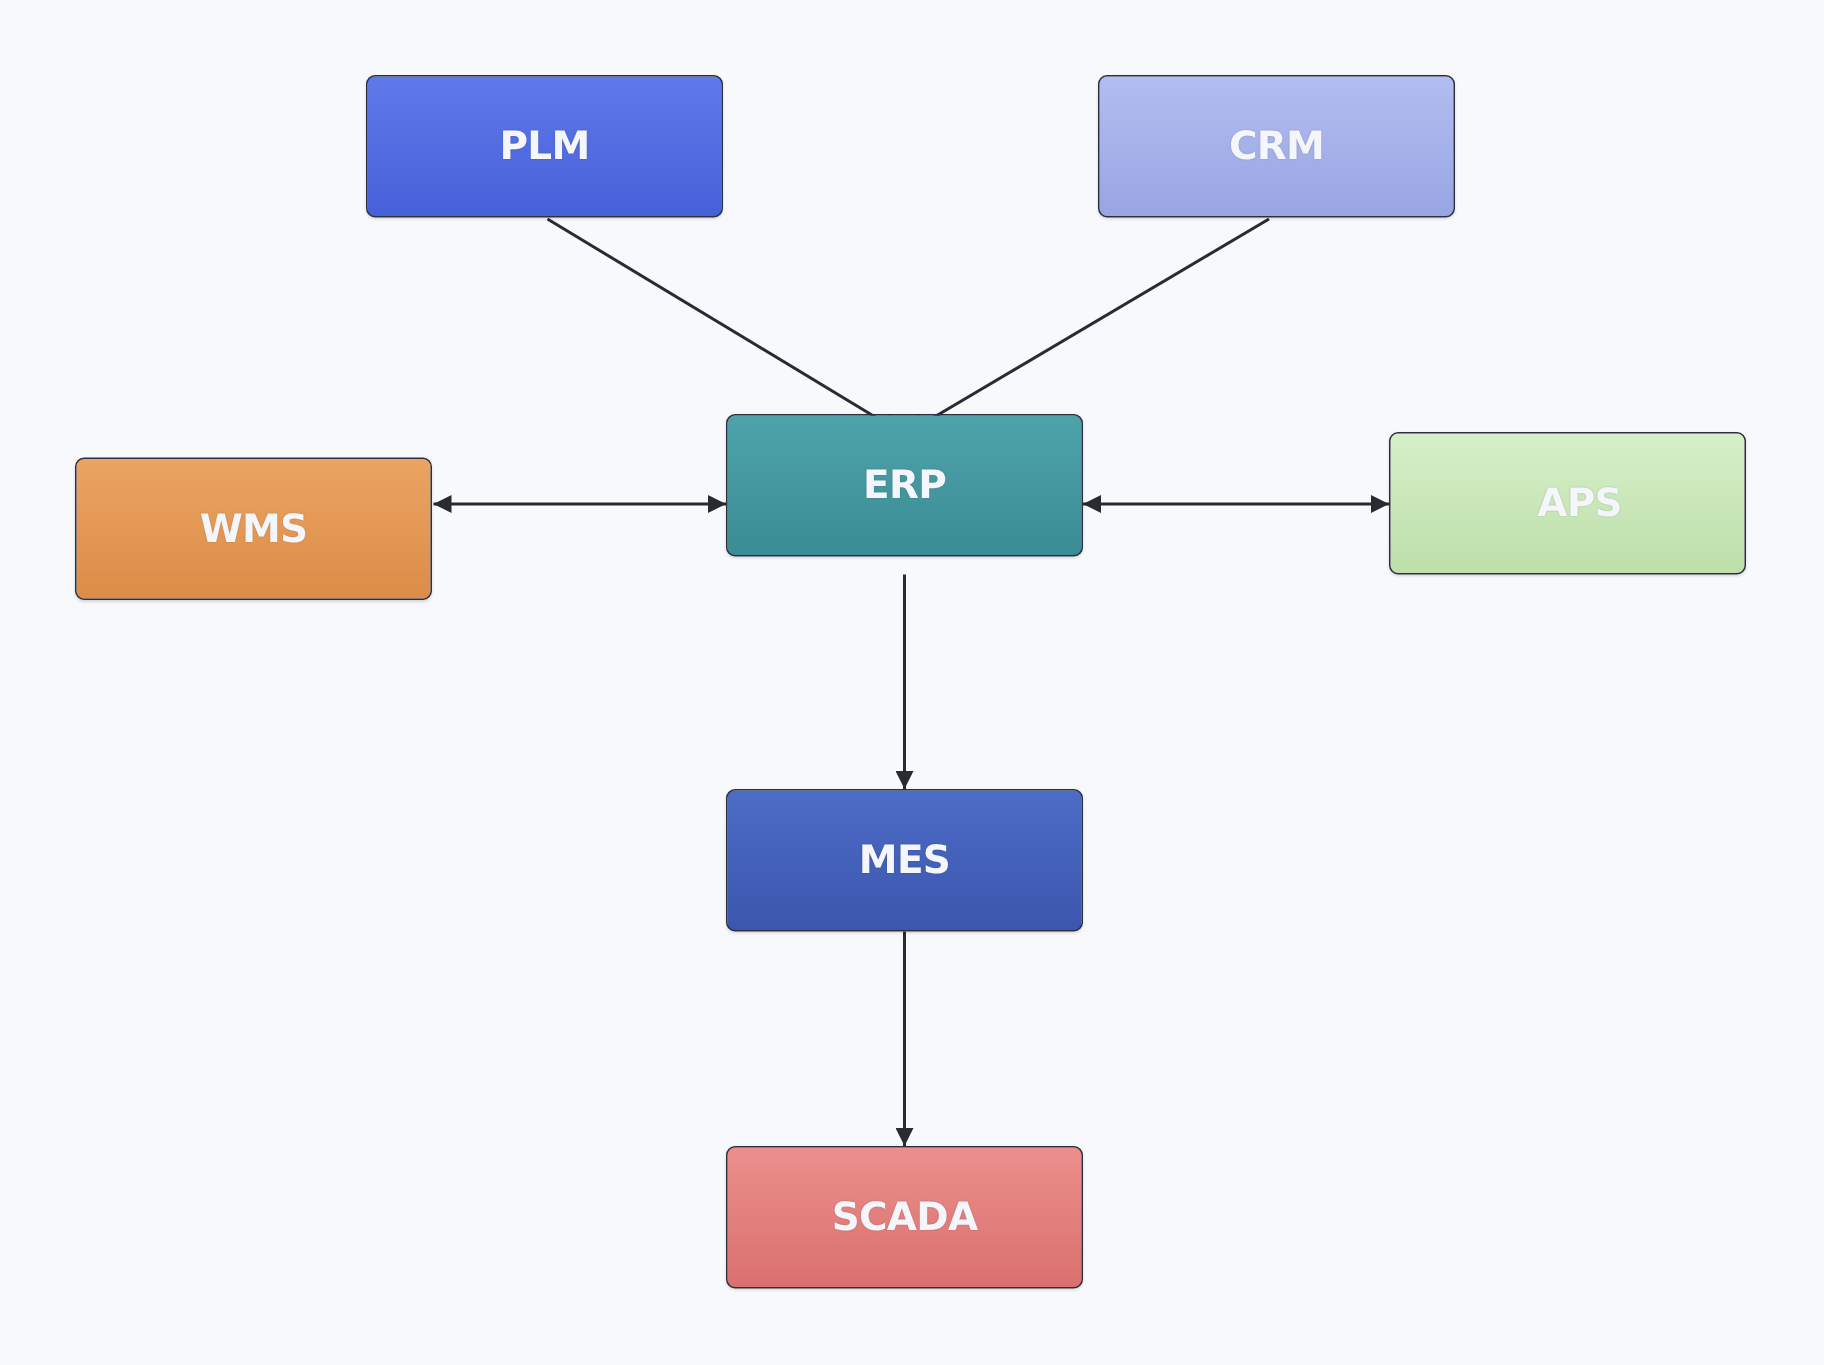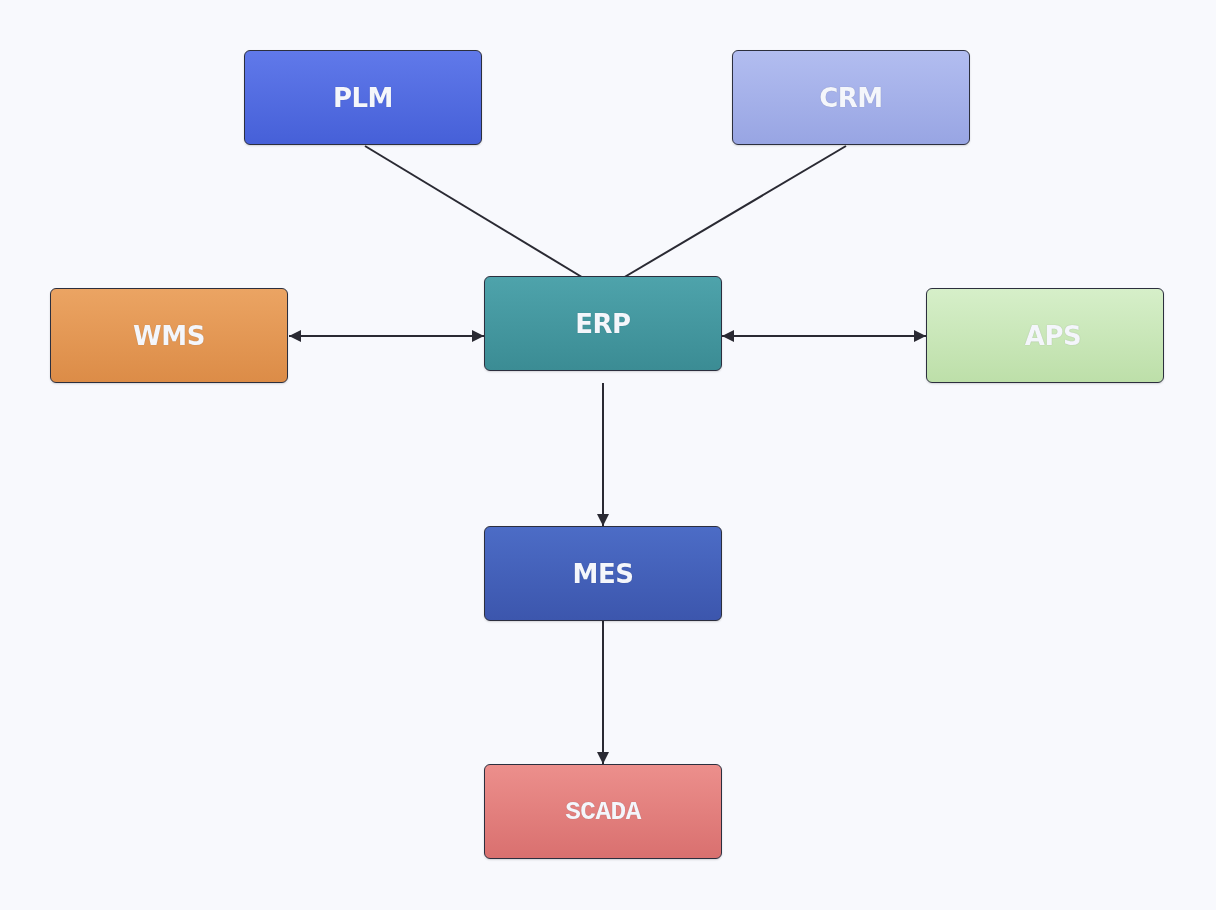--- a/index.html
+++ b/index.html
@@ -19,21 +19,21 @@
     display: flex; align-items: center; justify-content: center;
     box-shadow: 0 1px 2px rgba(0,0,0,0.15);
   }
   .node-label {
     font-size: 26px; font-weight: bold; letter-spacing: -0.5px;
     color: #f4f6fb;
     text-shadow: 0 0 1px rgba(0,0,0,0.25);
   }
   #node-plm  { left: 244px; top: 50px;  }
   #node-crm  { left: 732px; top: 50px;  }
-  #node-wms  { left: 50px;  top: 288px; }
+  #node-wms  { left: 50px;  top: 305px; }
   #node-erp  { left: 484px; top: 276px; }
   #node-aps  { left: 926px; top: 288px; padding-left: 16px; }
   #node-mes  { left: 484px; top: 526px; }
   #node-scada{ left: 484px; top: 764px; }
 </style>
 </head>
 <body>
 
 <svg id="edges" xmlns="http://www.w3.org/2000/svg">
   <defs>
@@ -60,15 +60,15 @@
 </div>
 <div class="node" id="node-erp" style="background: linear-gradient(rgb(78, 163, 171), rgb(59, 140, 148));">
   <span class="node-label">ERP</span>
 </div>
 <div class="node" id="node-aps" style="background: linear-gradient(rgb(214, 239, 201), rgb(189, 223, 169));">
   <span class="node-label">APS</span>
 </div>
 <div class="node" id="node-mes" style="background: linear-gradient(rgb(76, 108, 198), rgb(60, 86, 173));">
   <span class="node-label">MES</span>
 </div>
-<div class="node" id="node-scada" style="background: linear-gradient(rgb(236, 143, 140), rgb(217, 112, 111)); font-family: Liberation Mono, monospace;">
+<div class="node" id="node-scada" style="background: linear-gradient(rgb(236, 143, 140), rgb(217, 112, 111));">
   <span class="node-label">SCADA</span>
 </div>
 
 </body></html>

